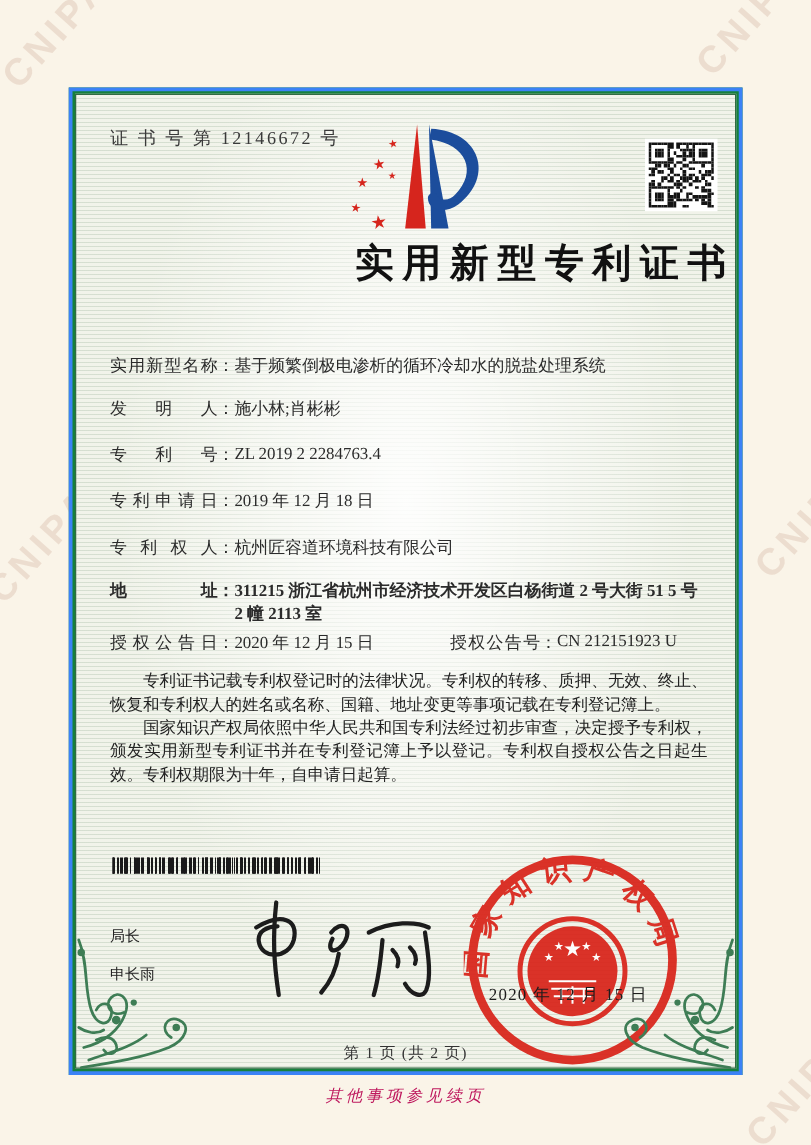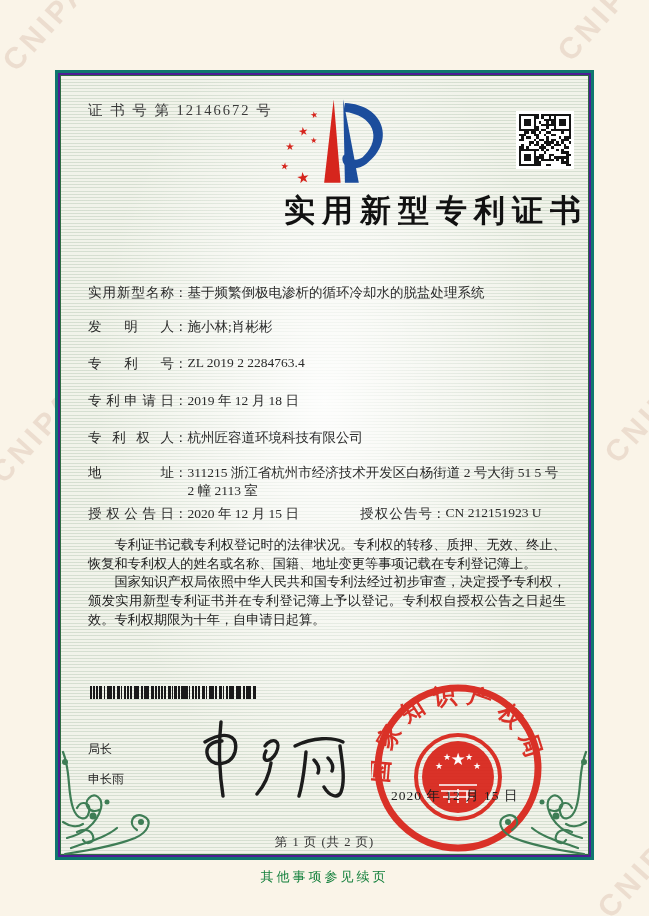--- a/index.html
+++ b/index.html
@@ -11,21 +11,21 @@
   }
   .watermark{
     position:absolute;font-family:"Liberation Sans","DejaVu Sans",sans-serif;
     font-weight:bold;font-size:30px;letter-spacing:4px;
     color:rgba(205,168,148,0.30);transform:rotate(-48deg);
     user-select:none;pointer-events:none;white-space:nowrap;
   }
   .watermark.faint{color:rgba(196,186,166,0.22);}
   .frame{
     position:absolute;left:55px;top:70px;width:539px;height:790px;
-    border:3px solid #0f766e;box-sizing:border-box;background:#4c1d95;
+    border:3px solid #3b82f6;box-sizing:border-box;background:#15803d;
   }
   .frame-inner{
     position:absolute;left:2px;top:2px;right:2px;bottom:2px;
     border:1px solid #2f6b43;
     background-image:
       radial-gradient(ellipse at 50% 42%, rgba(255,255,255,0.9), rgba(255,255,255,0) 62%),
       repeating-linear-gradient(0deg, rgba(150,175,150,0.30) 0px, rgba(150,175,150,0.30) 1px, transparent 1px, transparent 3.2px);
     background-color:#f1f3ea;
   }
   .cert-no{position:absolute;left:27px;top:25px;font-size:14.5px;letter-spacing:2px;color:#3a3a3a;}
@@ -58,21 +58,21 @@
       repeating-linear-gradient(90deg,#1a1a1a 0 2px,transparent 2px 9.3px);
   }
   .issuer{position:absolute;left:27px;top:658px;font-size:12px;line-height:30px;color:#222;}
   .signature{position:absolute;left:132px;top:632px;width:170px;height:100px;}
   .seal{position:absolute;left:310px;top:605px;width:174px;height:174px;opacity:0.94;}
   .seal-date{position:absolute;left:330px;top:711px;font-size:13.5px;color:#1c1c1c;letter-spacing:1px;white-space:nowrap;}
   .page-footer{position:absolute;left:0;top:758px;width:100%;text-align:center;font-size:12.5px;color:#333;letter-spacing:1px;}
   .ornament{position:absolute;width:105px;height:115px;pointer-events:none;}
   .ornament.bl{left:-4px;bottom:-3px;}
   .ornament.br{right:-4px;bottom:-3px;transform:scaleX(-1);}
-  .continuation{position:absolute;left:0;top:868px;width:100%;text-align:center;font-size:13px;color:#15803d;letter-spacing:3px;}
+  .continuation{position:absolute;left:0;top:868px;width:100%;text-align:center;font-size:13px;font-style:italic;color:#be185d;letter-spacing:3px;}
 </style>
 </head>
 <body>
 
 <span class="watermark" style="left:-10px;top:8px;">CNIPA</span>
 <span class="watermark" style="left:545px;top:-2px;">CNIPA</span>
 <span class="watermark" style="left:-22px;top:420px;">CNIPA</span>
 <span class="watermark" style="left:592px;top:400px;">CNIPA</span>
 <span class="watermark" style="left:585px;top:855px;">CNIPA</span>
 <span class="watermark faint" style="left:285px;top:120px;">CNIPA</span>
@@ -551,21 +551,21 @@
       </div>
       <div class="frow" style="top:279px;">
         <span class="f-label">专利号</span><span class="f-colon">：</span><span class="f-value">ZL 2019 2 2284763.4</span>
       </div>
       <div class="frow" style="top:316px;">
         <span class="f-label">专利申请日</span><span class="f-colon">：</span><span class="f-value">2019 年 12 月 18 日</span>
       </div>
       <div class="frow" style="top:353px;">
         <span class="f-label">专利权人</span><span class="f-colon">：</span><span class="f-value">杭州匠容道环境科技有限公司</span>
       </div>
-      <div class="frow" style="top:388px;">
+      <div class="frow" style="top:388px;font-weight:bold;">
         <span class="f-label">地址</span><span class="f-colon">：</span><span class="f-value">311215 浙江省杭州市经济技术开发区白杨街道 2 号大街 51 5 号 2 幢 2113 室</span>
       </div>
       <div class="frow" style="top:429px;">
         <span class="f-label">授权公告日</span><span class="f-colon">：</span><span class="f-value narrow">2020 年 12 月 15 日</span>
         <span class="pair2">
           <span class="f-label">授权公告号</span><span class="f-colon">：</span><span class="f-value narrow">CN 212151923 U</span>
         </span>
       </div>
     </div>
 

